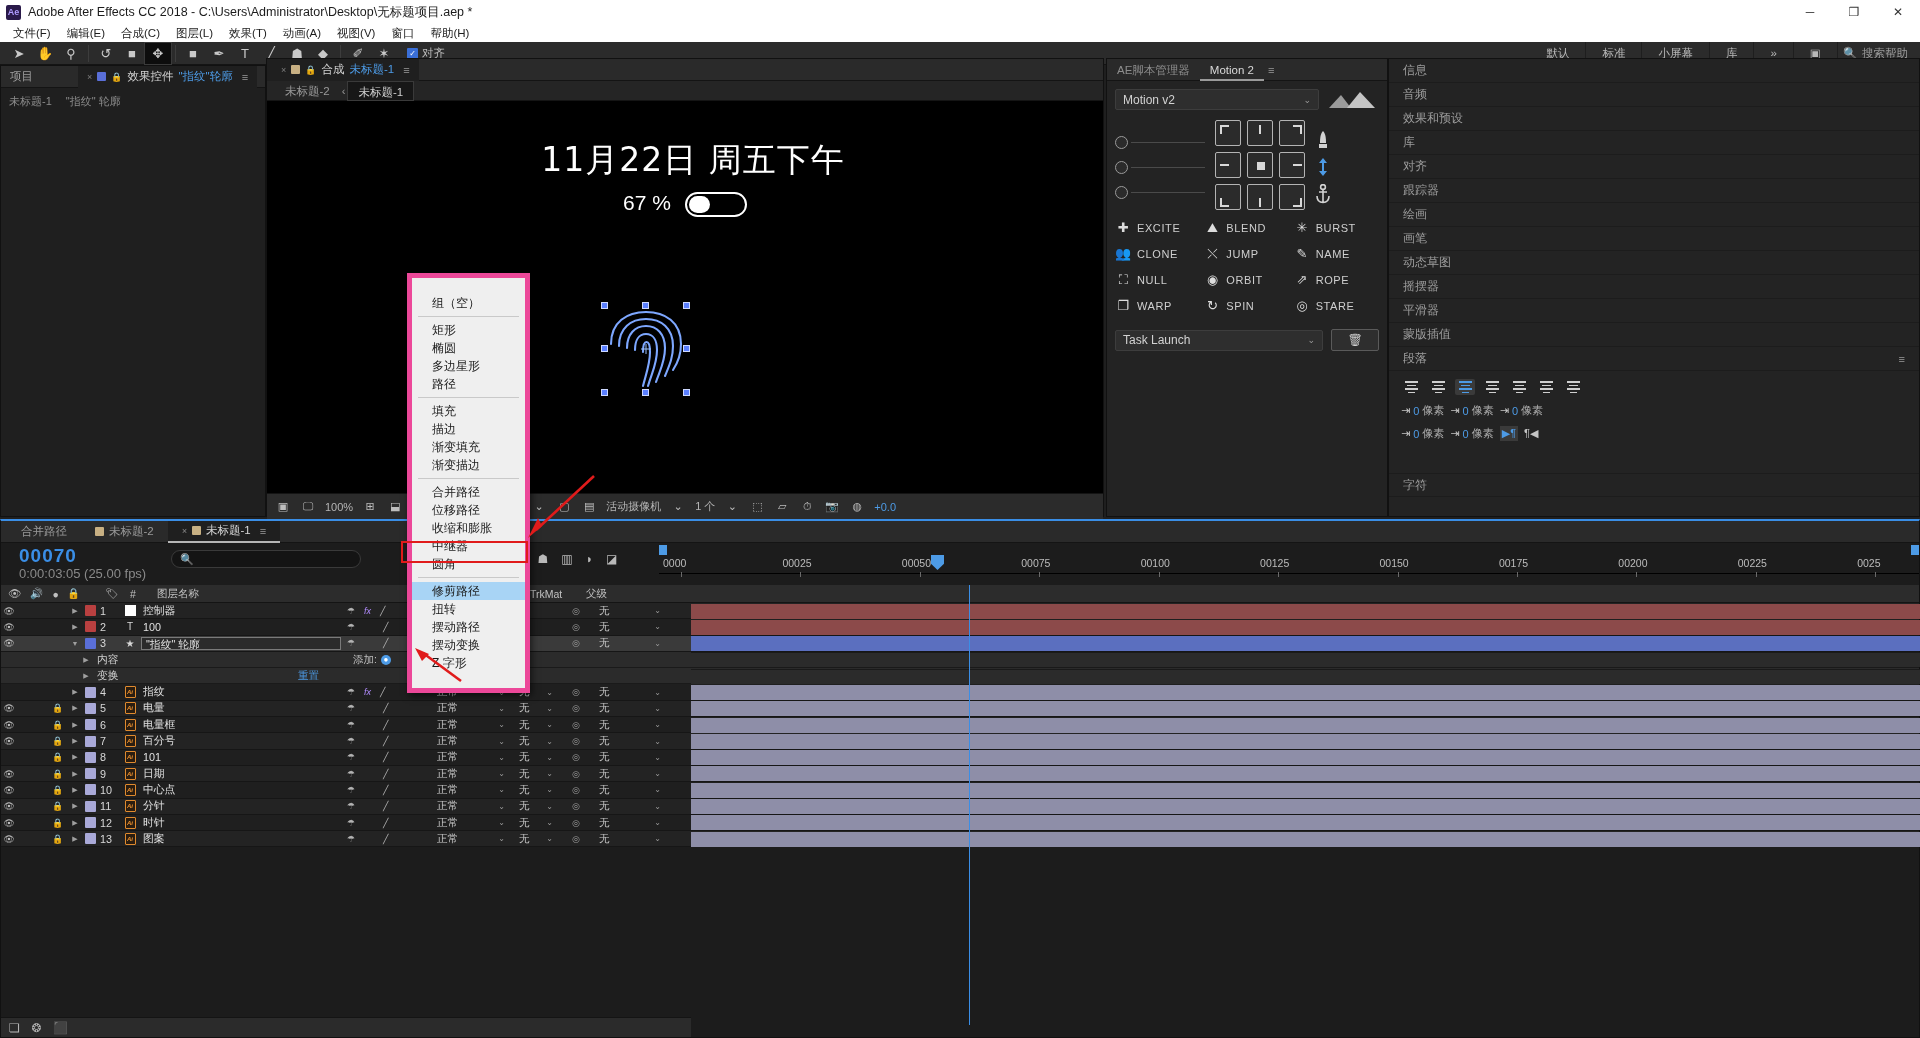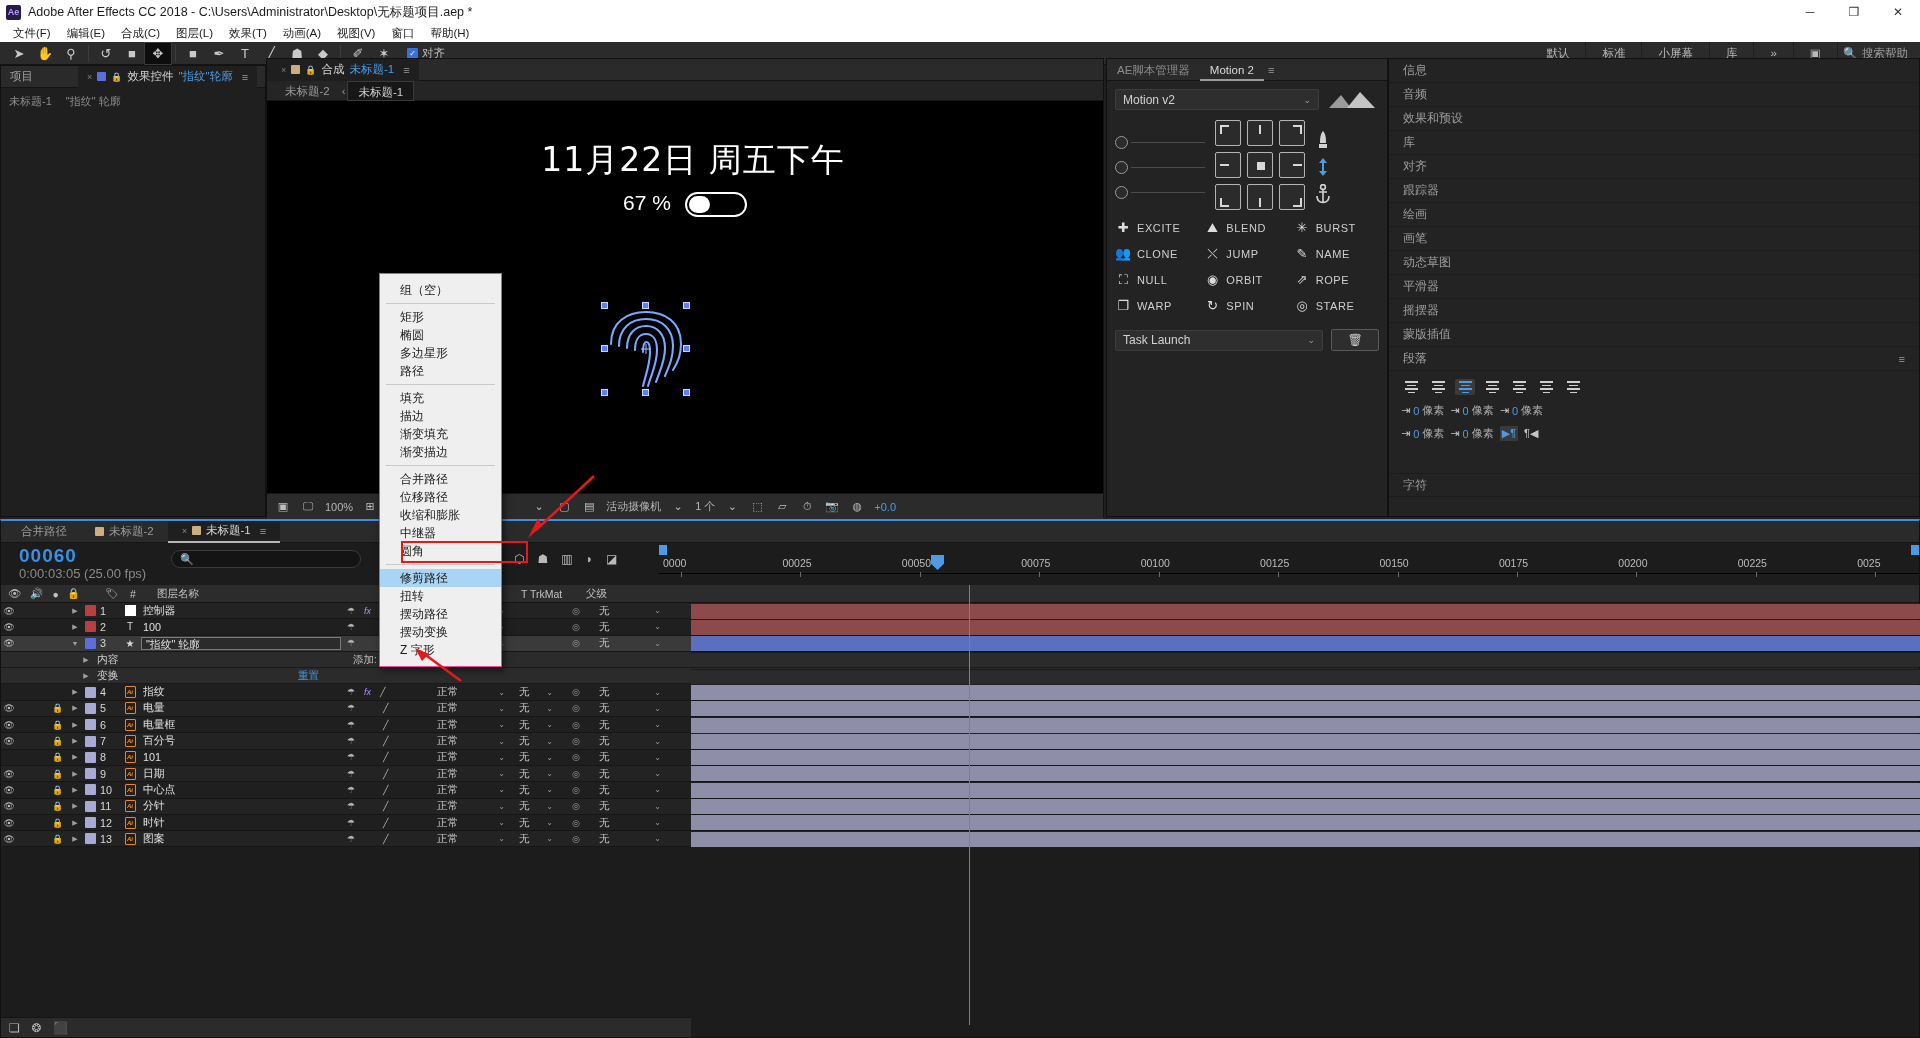--- a/index.html
+++ b/index.html
@@ -160,21 +160,21 @@
   .sub-row .ind{width:78px;}
   .sub-row .tri{width:14px;text-align:center;color:#9f9f9f;font-size:7px;}
   .sub-row .lbl{color:#cfcfcf;padding-left:4px;}
   .sub-add{position:absolute;left:352px;display:flex;align-items:center;gap:4px;color:#bdbdbd;font-size:10.5px;}
   .sub-add .circ{width:10px;height:10px;border-radius:50%;background:#4d9be6;color:#fff;font-size:8px;display:flex;align-items:center;justify-content:center;}
   .blue-lbl{position:absolute;left:297px;color:#4d9be6;font-size:10.5px;}
 
   .tl-foot{position:absolute;left:0;bottom:0;width:690px;height:20px;background:#2b2b2b;display:flex;align-items:center;gap:12px;padding-left:8px;border-top:1px solid #141414;color:#b6b6b6;font-size:12px;}
 
   
-  #shape-menu{position:absolute;left:379px;top:273px;width:123px;background:#efefef;border:1px solid #ec4899;box-shadow:2px 3px 7px rgba(0,0,0,.55);padding:7px 0;z-index:60;}
+  #shape-menu{position:absolute;left:407px;top:273px;width:123px;background:#efefef;border:5px solid #ec4899;box-shadow:2px 3px 7px rgba(0,0,0,.55);padding:16px 0;z-index:60;}
   .mi{height:18px;line-height:18px;padding-left:20px;font-size:12px;color:#1b1b1b;white-space:nowrap;}
   .mi.hl{background:#a8d4f5;}
   .msep{height:1px;background:#c9c9c9;margin:4px 6px;}
   #menu-highlight-box{position:absolute;left:401px;top:541px;width:127px;height:22px;border:2px solid #e01b1b;z-index:61;}
 
   
   .arrow{position:absolute;z-index:62;}
 </style>
 </head>
 <body>
@@ -480,22 +480,22 @@
     <div id="rail-items">
         <div class="rail-item">信息</div>
         <div class="rail-item">音频</div>
         <div class="rail-item">效果和预设</div>
         <div class="rail-item">库</div>
         <div class="rail-item">对齐</div>
         <div class="rail-item">跟踪器</div>
         <div class="rail-item">绘画</div>
         <div class="rail-item">画笔</div>
         <div class="rail-item">动态草图</div>
+        <div class="rail-item">摇摆器</div>
         <div class="rail-item">平滑器</div>
-        <div class="rail-item">摇摆器</div>
         <div class="rail-item">蒙版插值</div>
       </div>
     <div class="rail-item hasmenu">
       <span>段落</span>
       <span class="hamb">≡</span>
     </div>
     <div class="para-align" id="para-align">
         <div class="pa">
           <i style="width: 13px;"></i>
           <i style="width: 9px;"></i>
@@ -584,21 +584,21 @@
       <span class="tl-tab active">
         <i class="x" style="font-size:9px;color:#8a8a8a;">×</i>
         <i class="swatch" style="background:#c8b083;"></i>
         <span>未标题-1</span>
         <i class="hamb">≡</i>
       </span>
     </div>
 
     <div class="tl-top">
       <div class="tc">
-        <div class="big">00060</div>
+        <div class="big">00070</div>
         <div class="small">0:00:03:05 (25.00 fps)</div>
       </div>
       <div class="tl-search">
         <span>🔍</span>
       </div>
       <div class="tl-toolicons">
         <span>✥</span>
         <span>⬡</span>
         <span>☗</span>
         <span>▥</span>

